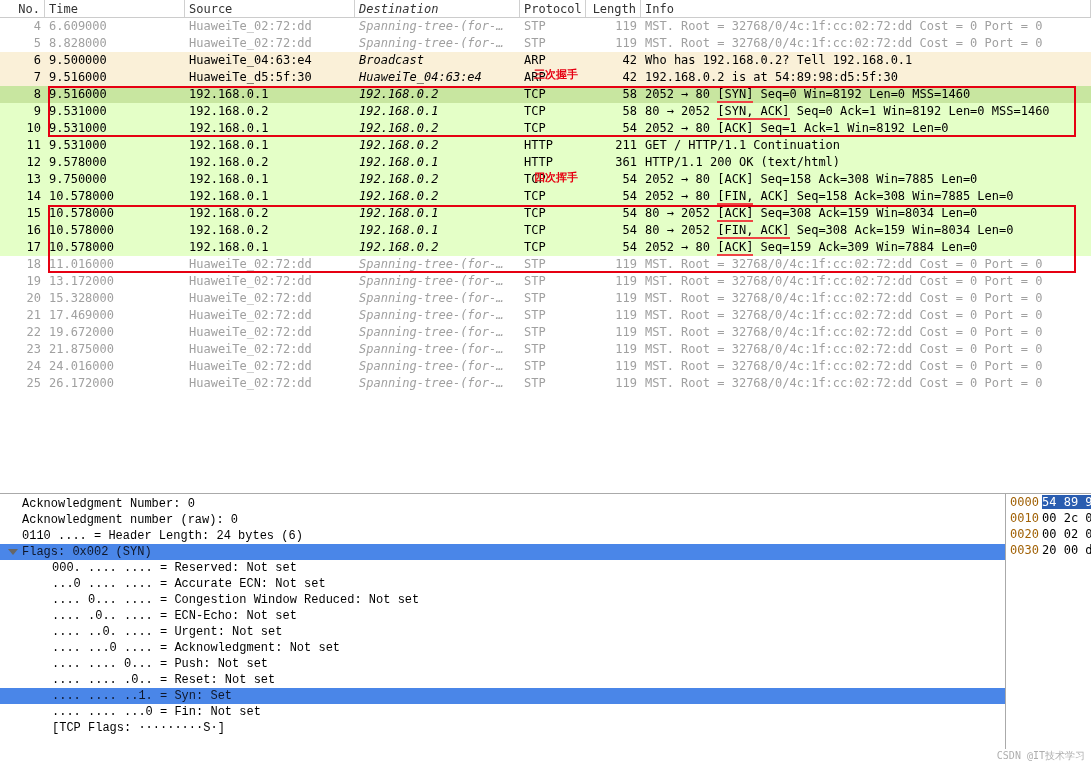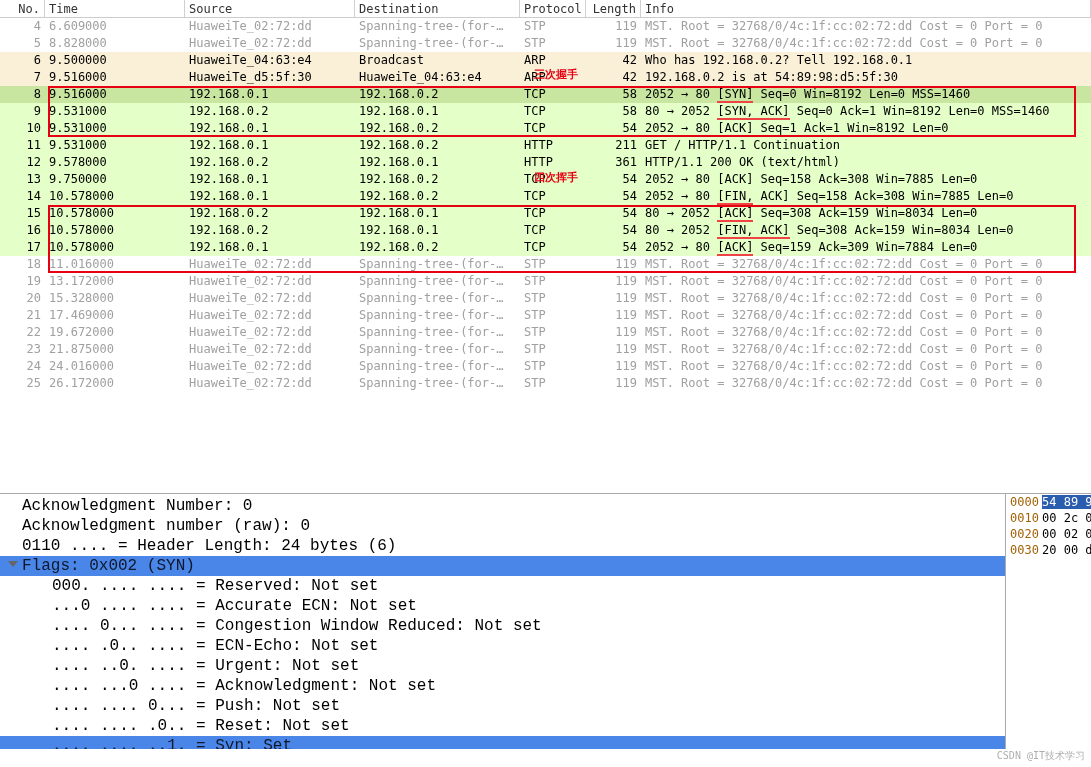--- a/index.html
+++ b/index.html
@@ -7,33 +7,33 @@
 .outer { width:1091px; height:767px; overflow:hidden; position:relative; }
 .packet-pane { height:494px; overflow:hidden; border-bottom:1px solid #aaa; position:relative; }
 .hdr { display:flex; background:#fff; border-bottom:1px solid #ccc; height:18px; position:relative; z-index:5; }
 .hdr > div { padding:2px 4px; border-right:1px solid #d0d0d0; color:#333; white-space:nowrap; overflow:hidden; }
 .rows { position:relative; }
 .row { display:flex; height:17px; line-height:17px; position:relative; }
 .row > div { padding:0 4px; white-space:nowrap; overflow:hidden; }
 .c-no   { width:45px; text-align:right; padding-right:10px;}
 .c-time { width:140px; }
 .c-src  { width:170px; }
-.c-dst  { width:165px; }
+.c-dst  { width:165px;font-style:italic; }
 .c-proto{ width:66px; }
 .c-len  { width:55px; text-align:right; padding-right:8px;}
 .c-info { flex:1; }
 .bg-white   { background:#ffffff; }
 .bg-tan     { background:#faf0d8; }
 .bg-greenL  { background:#e4ffc7; }
 .bg-greenSel{ background:#c8e6a0; }
 .fg-faded   { color:#a0a0a0; }
 .red-rect { position:absolute; border:2px solid #e60012; z-index:3; pointer-events:none; }
 .red-label { position:absolute; color:#e60012; font-size:11px; font-weight:bold; z-index:4; background:transparent; }
 .blue-ul { border-bottom:2px solid #ef4444; padding-bottom:0px;}
-.detail-pane { height:255px; overflow:auto; font-family:Consolas,"Courier New",monospace; font-size:16px; padding-top:2px;}
+.detail-pane { height:255px; overflow:auto; font-family:Consolas,"Courier New",monospace; font-size:12px; padding-top:2px;}
 .dl-row { padding:1px 0 1px 22px; white-space:pre; }
 .dl-row.ind2 { padding-left:52px; }
 .dl-sel { background:#4a86e8; color:#0f172a; }
 .dl-exp { position:relative; }
 .dl-exp::before { content:""; position:absolute; left:8px; top:5px; width:0; height:0; border-left:5px solid transparent; border-right:5px solid transparent; border-top:6px solid #666;}
 .dl-col::before { content:""; position:absolute; left:10px; top:3px; width:0; height:0; border-top:5px solid transparent; border-bottom:5px solid transparent; border-left:6px solid #666;}
 .hex-pane { position:absolute; right:0; top:494px; width:86px; height:255px; background:#fff; border-left:1px solid #aaa; font-family:Consolas,monospace; font-size:12px; overflow:hidden;}
 .hex-row { white-space:nowrap; padding:1px 4px; }
 .hex-off { color:#a16207; display:inline-block; width:32px;}
 .hex-sel { background:#2a5db0; color:#fff; }

